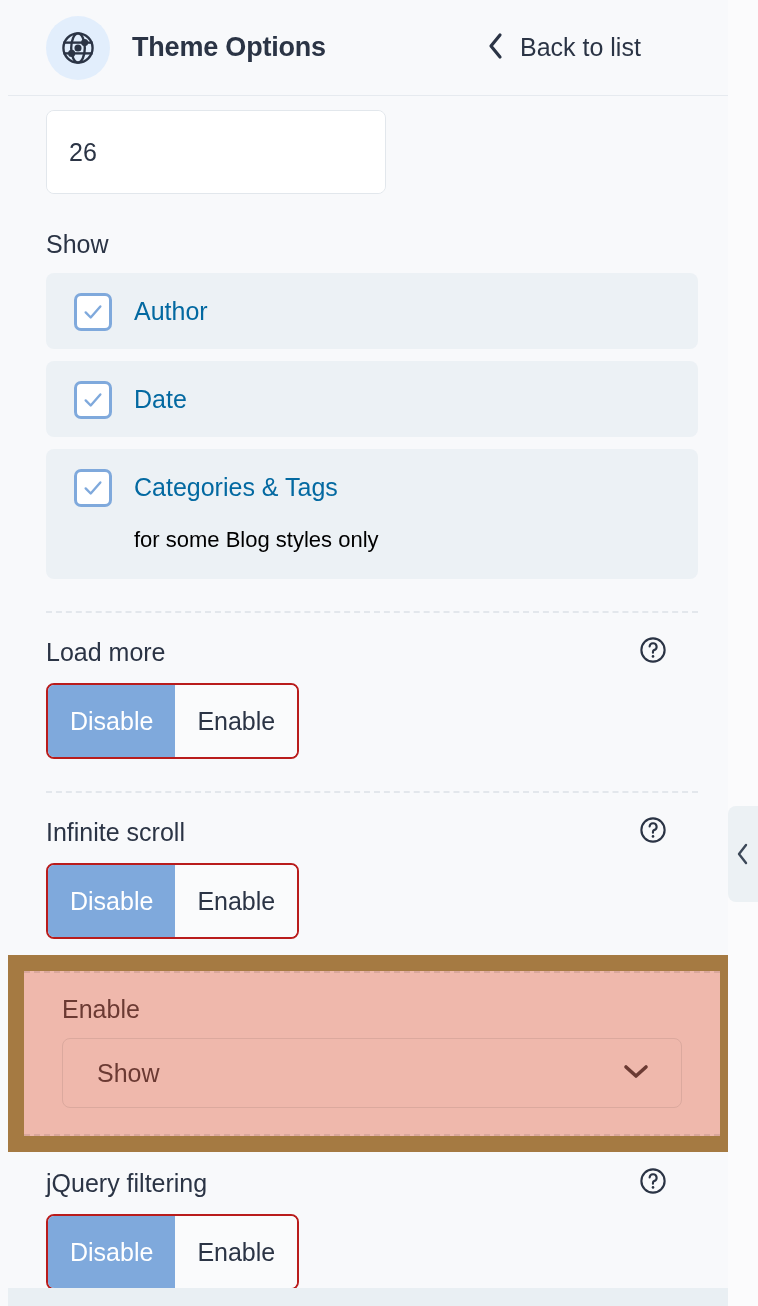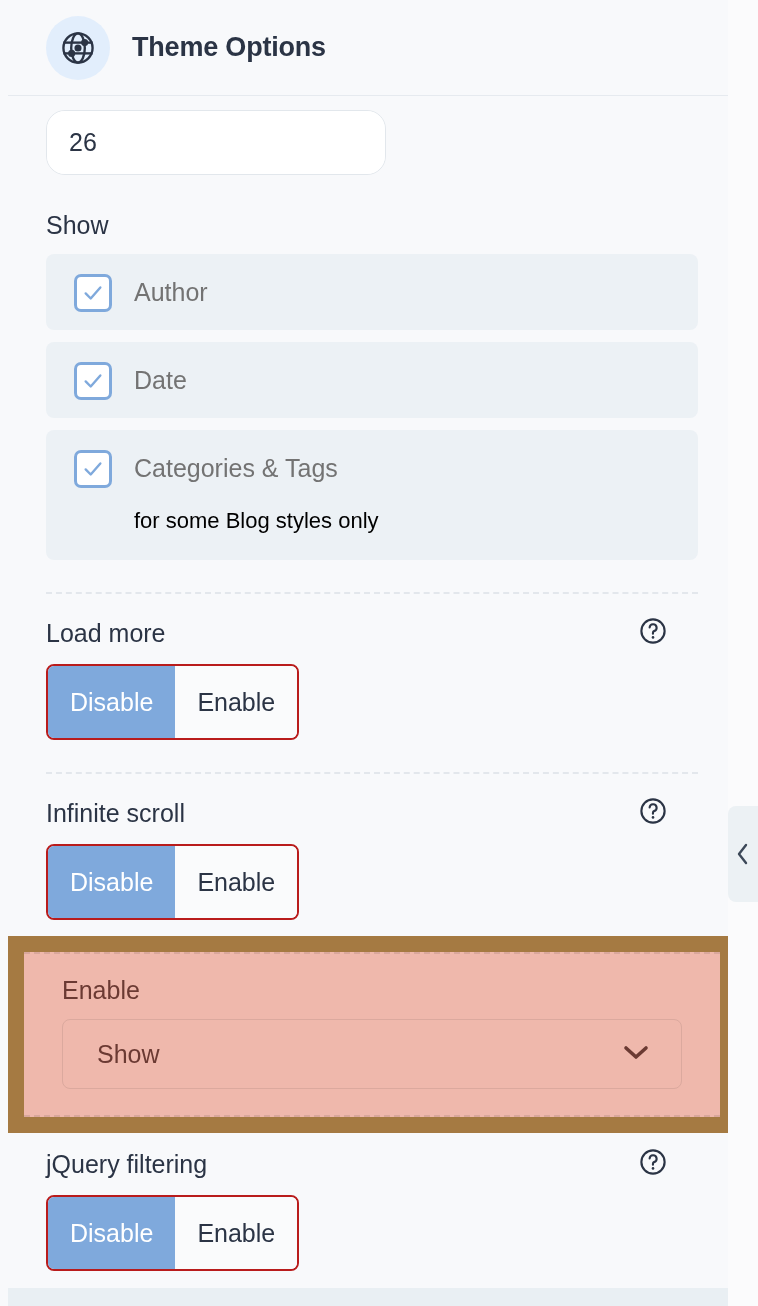--- a/index.html
+++ b/index.html
@@ -71,23 +71,23 @@
   }
 
   
   .body { padding: 0 38px; }
 
   
   .num-row { margin-top: 14px; }
   .num-field {
     display: flex;
     width: 340px;
-    height: 65px;
+    height: 84px;
     border: 1px solid #e2e7ec;
-    border-radius: 19px;
+    border-radius: 8px;
     overflow: hidden;
     background: #fff;
   }
   .num-input {
     flex: 0 0 198px;
     background: #fff;
     border: none;
     outline: none;
     font-family: "Liberation Sans", sans-serif;
     font-size: 25px;
@@ -121,21 +121,21 @@
     border-radius: 7px;
     background: #fff;
     flex: 0 0 auto;
     display: flex; align-items: center; justify-content: center;
     margin-top: 2px;
   }
   .cbox svg { display: block; }
   .check-text { margin-left: 22px; }
   .check-title {
     font-size: 25px;
-    color: #737373;
+    color: #0369a1;
     line-height: 40px;
   }
   .check-sub {
     font-size: 22px;
     color: #000000;
     margin-top: 18px;
     line-height: 30px;
   }
 
   
@@ -268,20 +268,28 @@
           <circle cx="12" cy="12" r="9.2"></circle>
           <ellipse cx="12" cy="12" rx="4.3" ry="9.2"></ellipse>
           <line x1="2.8" y1="8.6" x2="21.2" y2="8.6"></line>
           <line x1="2.8" y1="15.4" x2="21.2" y2="15.4"></line>
           <circle cx="12" cy="12" r="1.5" fill="#2b3445"></circle>
           <circle cx="16.2" cy="8.6" r="1.5" fill="#2b3445"></circle>
           <circle cx="8.0" cy="15.4" r="1.5" fill="#2b3445"></circle>
         </svg>
       </div>
       <div class="header-title">Theme Options</div>
+      <div class="back-link">
+        <span class="back-chevron">
+          <svg width="18" height="30" viewBox="0 0 18 30" fill="none" stroke="#2b3445" stroke-width="3.2" stroke-linecap="round" stroke-linejoin="round">
+            <polyline points="14,4 5,15 14,26"></polyline>
+          </svg>
+        </span>
+        <span class="back-label">Back to list</span>
+      </div>
     </div>
 
     <div class="body">
 
       <div class="num-row">
         <div class="num-field">
           <input class="num-input" type="text" value="26" placeholder="26" style="">
 
         </div>
       </div>

